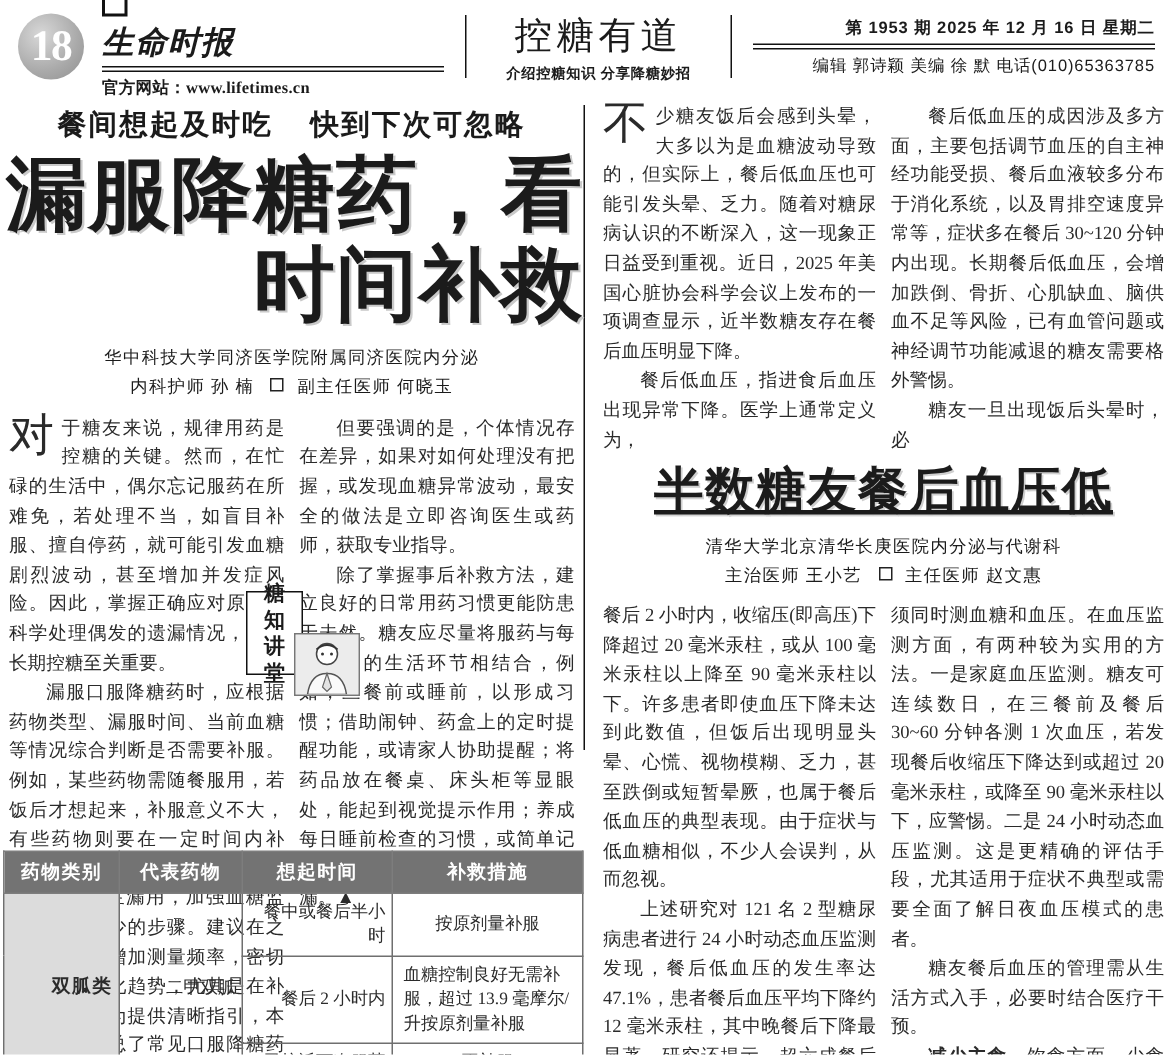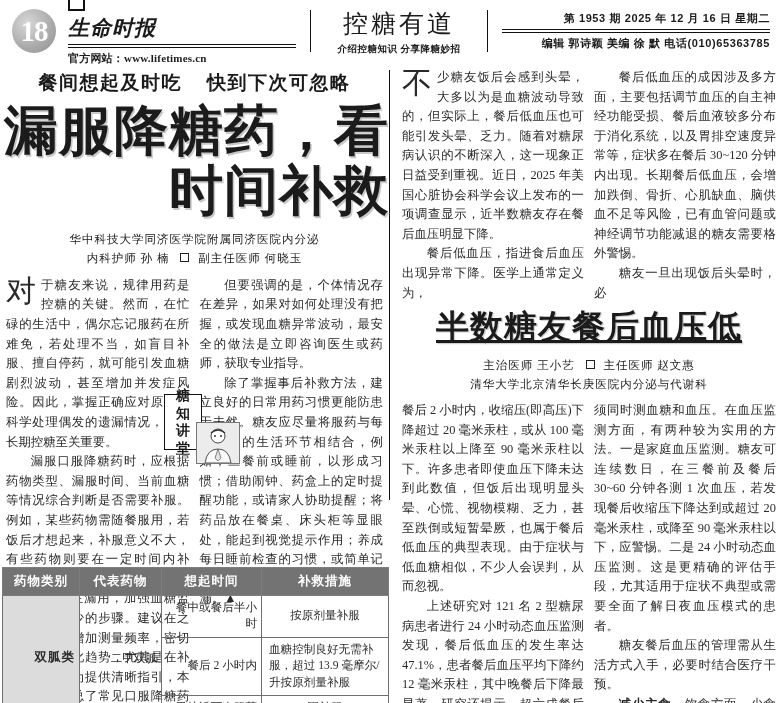--- a/index.html
+++ b/index.html
@@ -86,21 +86,21 @@
   .issue-line {
     font-family: "Liberation Sans", sans-serif;
     font-size: 11px;
     font-weight: bold;
     letter-spacing: 0.6px;
     padding-bottom: 3px;
   }
   .issue-line2 {
     font-family: "Liberation Sans", sans-serif;
     font-size: 11px;
-    font-weight: bold;
+    font-weight: normal;
     letter-spacing: 0.6px;
     padding-top: 3px;
   }
 
   
   .body-area { position: relative; width: 782px; height: 641px; }
   .col-divider {
     position: absolute;
     top: 8px; left: 389px;
     width: 1px; height: 430px;
@@ -380,26 +380,26 @@
           <div class="tcol">
             <p>餐后低血压的成因涉及多方面，主要包括调节血压的自主神经功能受损、餐后血液较多分布于消化系统，以及胃排空速度异常等，症状多在餐后 30~120 分钟内出现。长期餐后低血压，会增加跌倒、骨折、心肌缺血、脑供血不足等风险，已有血管问题或神经调节功能减退的糖友需要格外警惕。</p>
             <p>糖友一旦出现饭后头晕时，必</p>
           </div>
         </div>
       </div>
 
       <div class="head2">半数糖友餐后血压低</div>
 
       <div class="byline" style="padding-top:6px">
+        <div>清华大学北京清华长庚医院内分泌与代谢科</div>
         <div>
           <span>主治医师  王小艺</span>
           <span class="sq"></span>
           <span>主任医师  赵文惠</span>
         </div>
-        <div>清华大学北京清华长庚医院内分泌与代谢科</div>
       </div>
 
       <div class="article-cols" style="padding-top:7px">
         <div class="two-col-flow">
           <div class="tcol">
             <p class="noind">餐后 2 小时内，收缩压(即高压)下降超过 20 毫米汞柱，或从 100 毫米汞柱以上降至 90 毫米汞柱以下。许多患者即使血压下降未达到此数值，但饭后出现明显头晕、心慌、视物模糊、乏力，甚至跌倒或短暂晕厥，也属于餐后低血压的典型表现。由于症状与低血糖相似，不少人会误判，从而忽视。</p>
             <p>上述研究对 121 名 2 型糖尿病患者进行 24 小时动态血压监测发现，餐后低血压的发生率达 47.1%，患者餐后血压平均下降约 12 毫米汞柱，其中晚餐后下降最显著。研究还揭示，超六成餐后低血压患者伴有夜间血压节律异常，而这种异常与心脑血管疾病风险升高相关。同时，这类患者晨起血压峰值往往更高，可能进一步增加清晨时发生心梗、脑卒中的风险。这提示，餐后低血压常与全天血压紊乱相伴，是需要糖尿病患者高度关注的健康问题。</p>
           </div>
           <div class="tcol">
             <p class="noind">须同时测血糖和血压。在血压监测方面，有两种较为实用的方法。一是家庭血压监测。糖友可连续数日，在三餐前及餐后 30~60 分钟各测 1 次血压，若发现餐后收缩压下降达到或超过 20 毫米汞柱，或降至 90 毫米汞柱以下，应警惕。二是 24 小时动态血压监测。这是更精确的评估手段，尤其适用于症状不典型或需要全面了解日夜血压模式的患者。</p>

